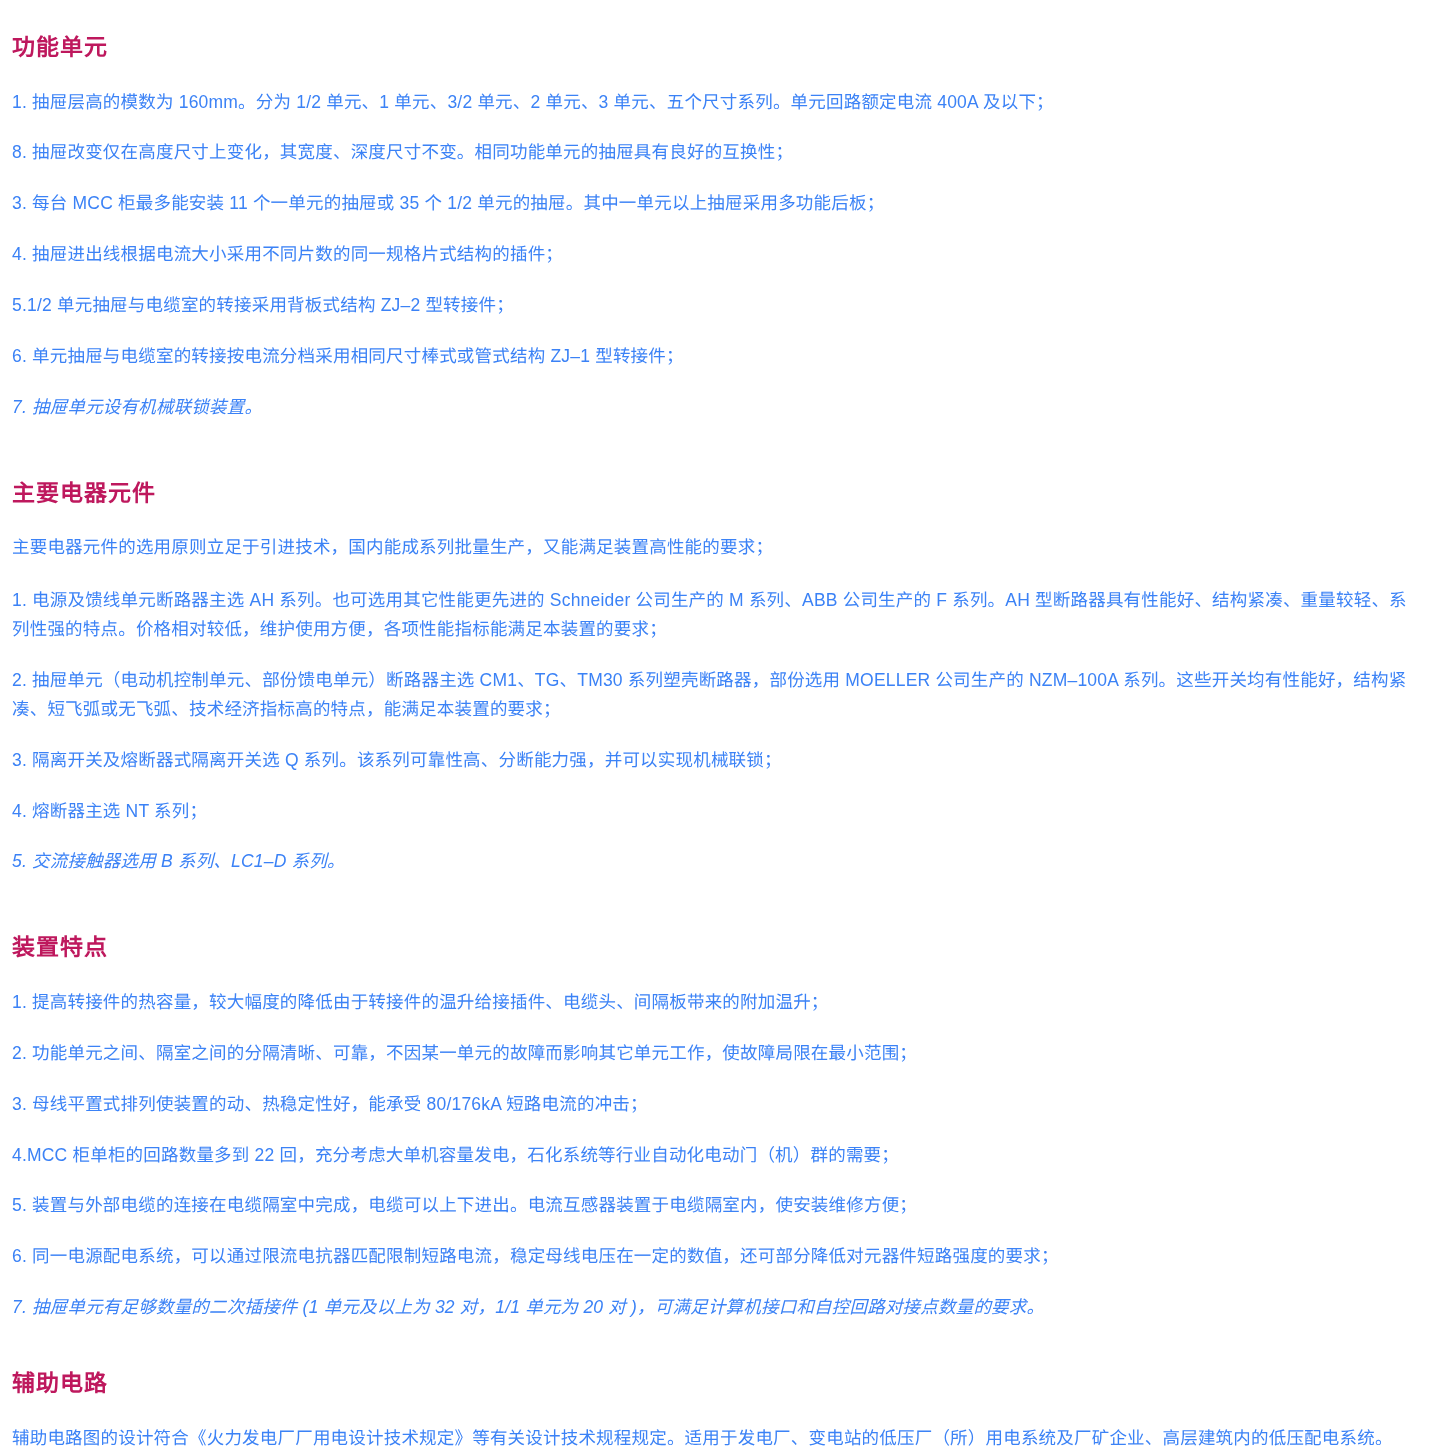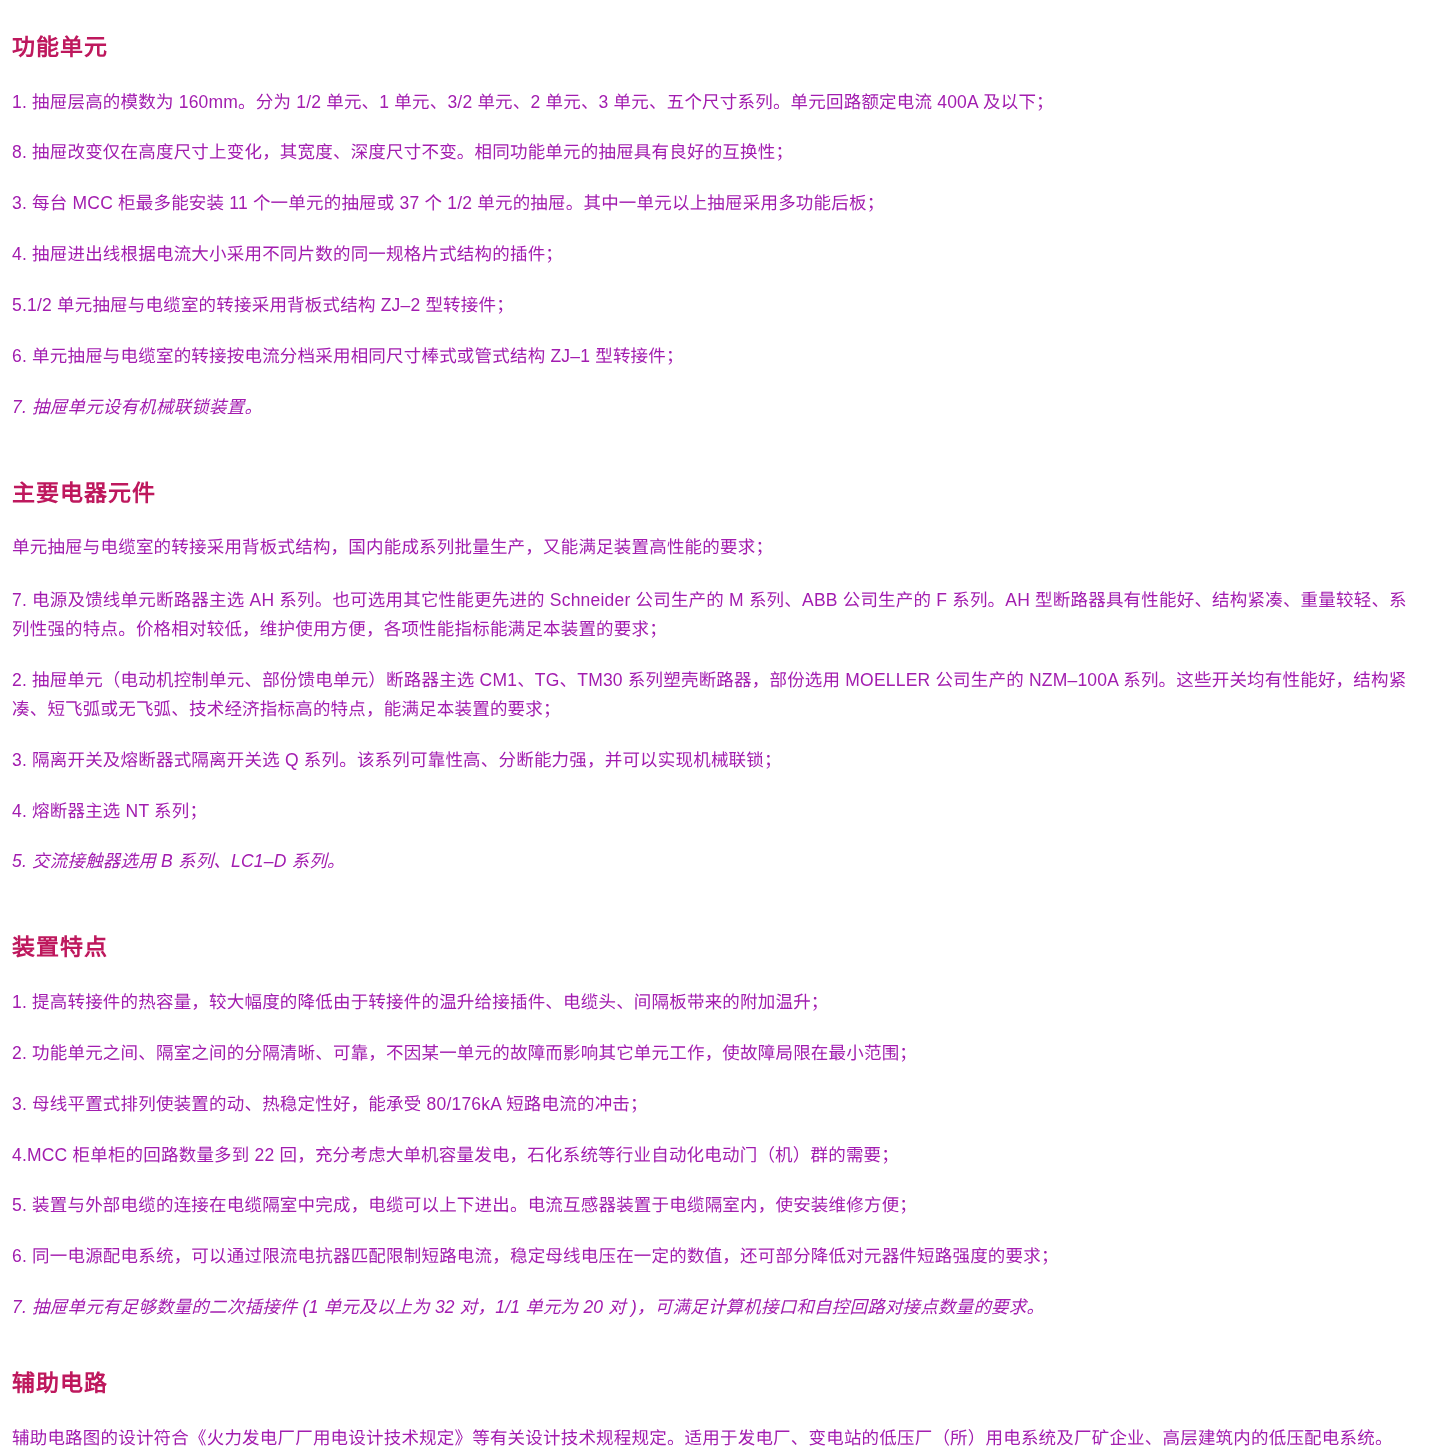--- a/index.html
+++ b/index.html
@@ -26,21 +26,21 @@
     color: #be185d;
     font-size: 23px;
     font-weight: bold;
     letter-spacing: 1px;
     margin: 0 0 26px 0;
     line-height: 1.2;
   }
   .para {
     font-size: 17.5px;
     line-height: 1.65;
-    color: #a21caf;
+    color: #3b82f6;
     margin: 0 0 22px 0;
     letter-spacing: 0.2px;
     max-width: 1410px;
   }
   .para.tight {
     margin-bottom: 4px;
   }
   .para.lead {
     margin-bottom: 24px;
   }
@@ -50,33 +50,33 @@
 </style>
 </head>
 <body>
 
 <div class="page">
 
   <div class="section">
     <h2 class="section-title">功能单元</h2>
     <p class="para">1. 抽屉层高的模数为 160mm。分为 1/2 单元、1 单元、3/2 单元、2 单元、3 单元、五个尺寸系列。单元回路额定电流 400A 及以下；</p>
     <p class="para">8. 抽屉改变仅在高度尺寸上变化，其宽度、深度尺寸不变。相同功能单元的抽屉具有良好的互换性；</p>
-    <p class="para">3. 每台 MCC 柜最多能安装 11 个一单元的抽屉或 37 个 1/2 单元的抽屉。其中一单元以上抽屉采用多功能后板；</p>
+    <p class="para">3. 每台 MCC 柜最多能安装 11 个一单元的抽屉或 35 个 1/2 单元的抽屉。其中一单元以上抽屉采用多功能后板；</p>
     <p class="para">4. 抽屉进出线根据电流大小采用不同片数的同一规格片式结构的插件；</p>
     <p class="para">5.1/2 单元抽屉与电缆室的转接采用背板式结构 ZJ–2 型转接件；</p>
     <p class="para">6. 单元抽屉与电缆室的转接按电流分档采用相同尺寸棒式或管式结构 ZJ–1 型转接件；</p>
     <p class="para block-last">7. 抽屉单元设有机械联锁装置。</p>
   </div>
 
   <div class="spacer-lg"></div>
 
   <div class="section">
     <h2 class="section-title">主要电器元件</h2>
-    <p class="para lead">单元抽屉与电缆室的转接采用背板式结构，国内能成系列批量生产，又能满足装置高性能的要求；</p>
-    <p class="para">7. 电源及馈线单元断路器主选 AH 系列。也可选用其它性能更先进的 Schneider 公司生产的 M 系列、ABB 公司生产的 F 系列。AH 型断路器具有性能好、结构紧凑、重量较轻、系列性强的特点。价格相对较低，维护使用方便，各项性能指标能满足本装置的要求；</p>
+    <p class="para lead">主要电器元件的选用原则立足于引进技术，国内能成系列批量生产，又能满足装置高性能的要求；</p>
+    <p class="para">1. 电源及馈线单元断路器主选 AH 系列。也可选用其它性能更先进的 Schneider 公司生产的 M 系列、ABB 公司生产的 F 系列。AH 型断路器具有性能好、结构紧凑、重量较轻、系列性强的特点。价格相对较低，维护使用方便，各项性能指标能满足本装置的要求；</p>
     <p class="para">2. 抽屉单元（电动机控制单元、部份馈电单元）断路器主选 CM1、TG、TM30 系列塑壳断路器，部份选用 MOELLER 公司生产的 NZM–100A 系列。这些开关均有性能好，结构紧凑、短飞弧或无飞弧、技术经济指标高的特点，能满足本装置的要求；</p>
     <p class="para">3. 隔离开关及熔断器式隔离开关选 Q 系列。该系列可靠性高、分断能力强，并可以实现机械联锁；</p>
     <p class="para">4. 熔断器主选 NT 系列；</p>
     <p class="para block-last">5. 交流接触器选用 B 系列、LC1–D 系列。</p>
   </div>
 
   <div class="spacer-lg"></div>
 
   <div class="section">
     <h2 class="section-title">装置特点</h2>

